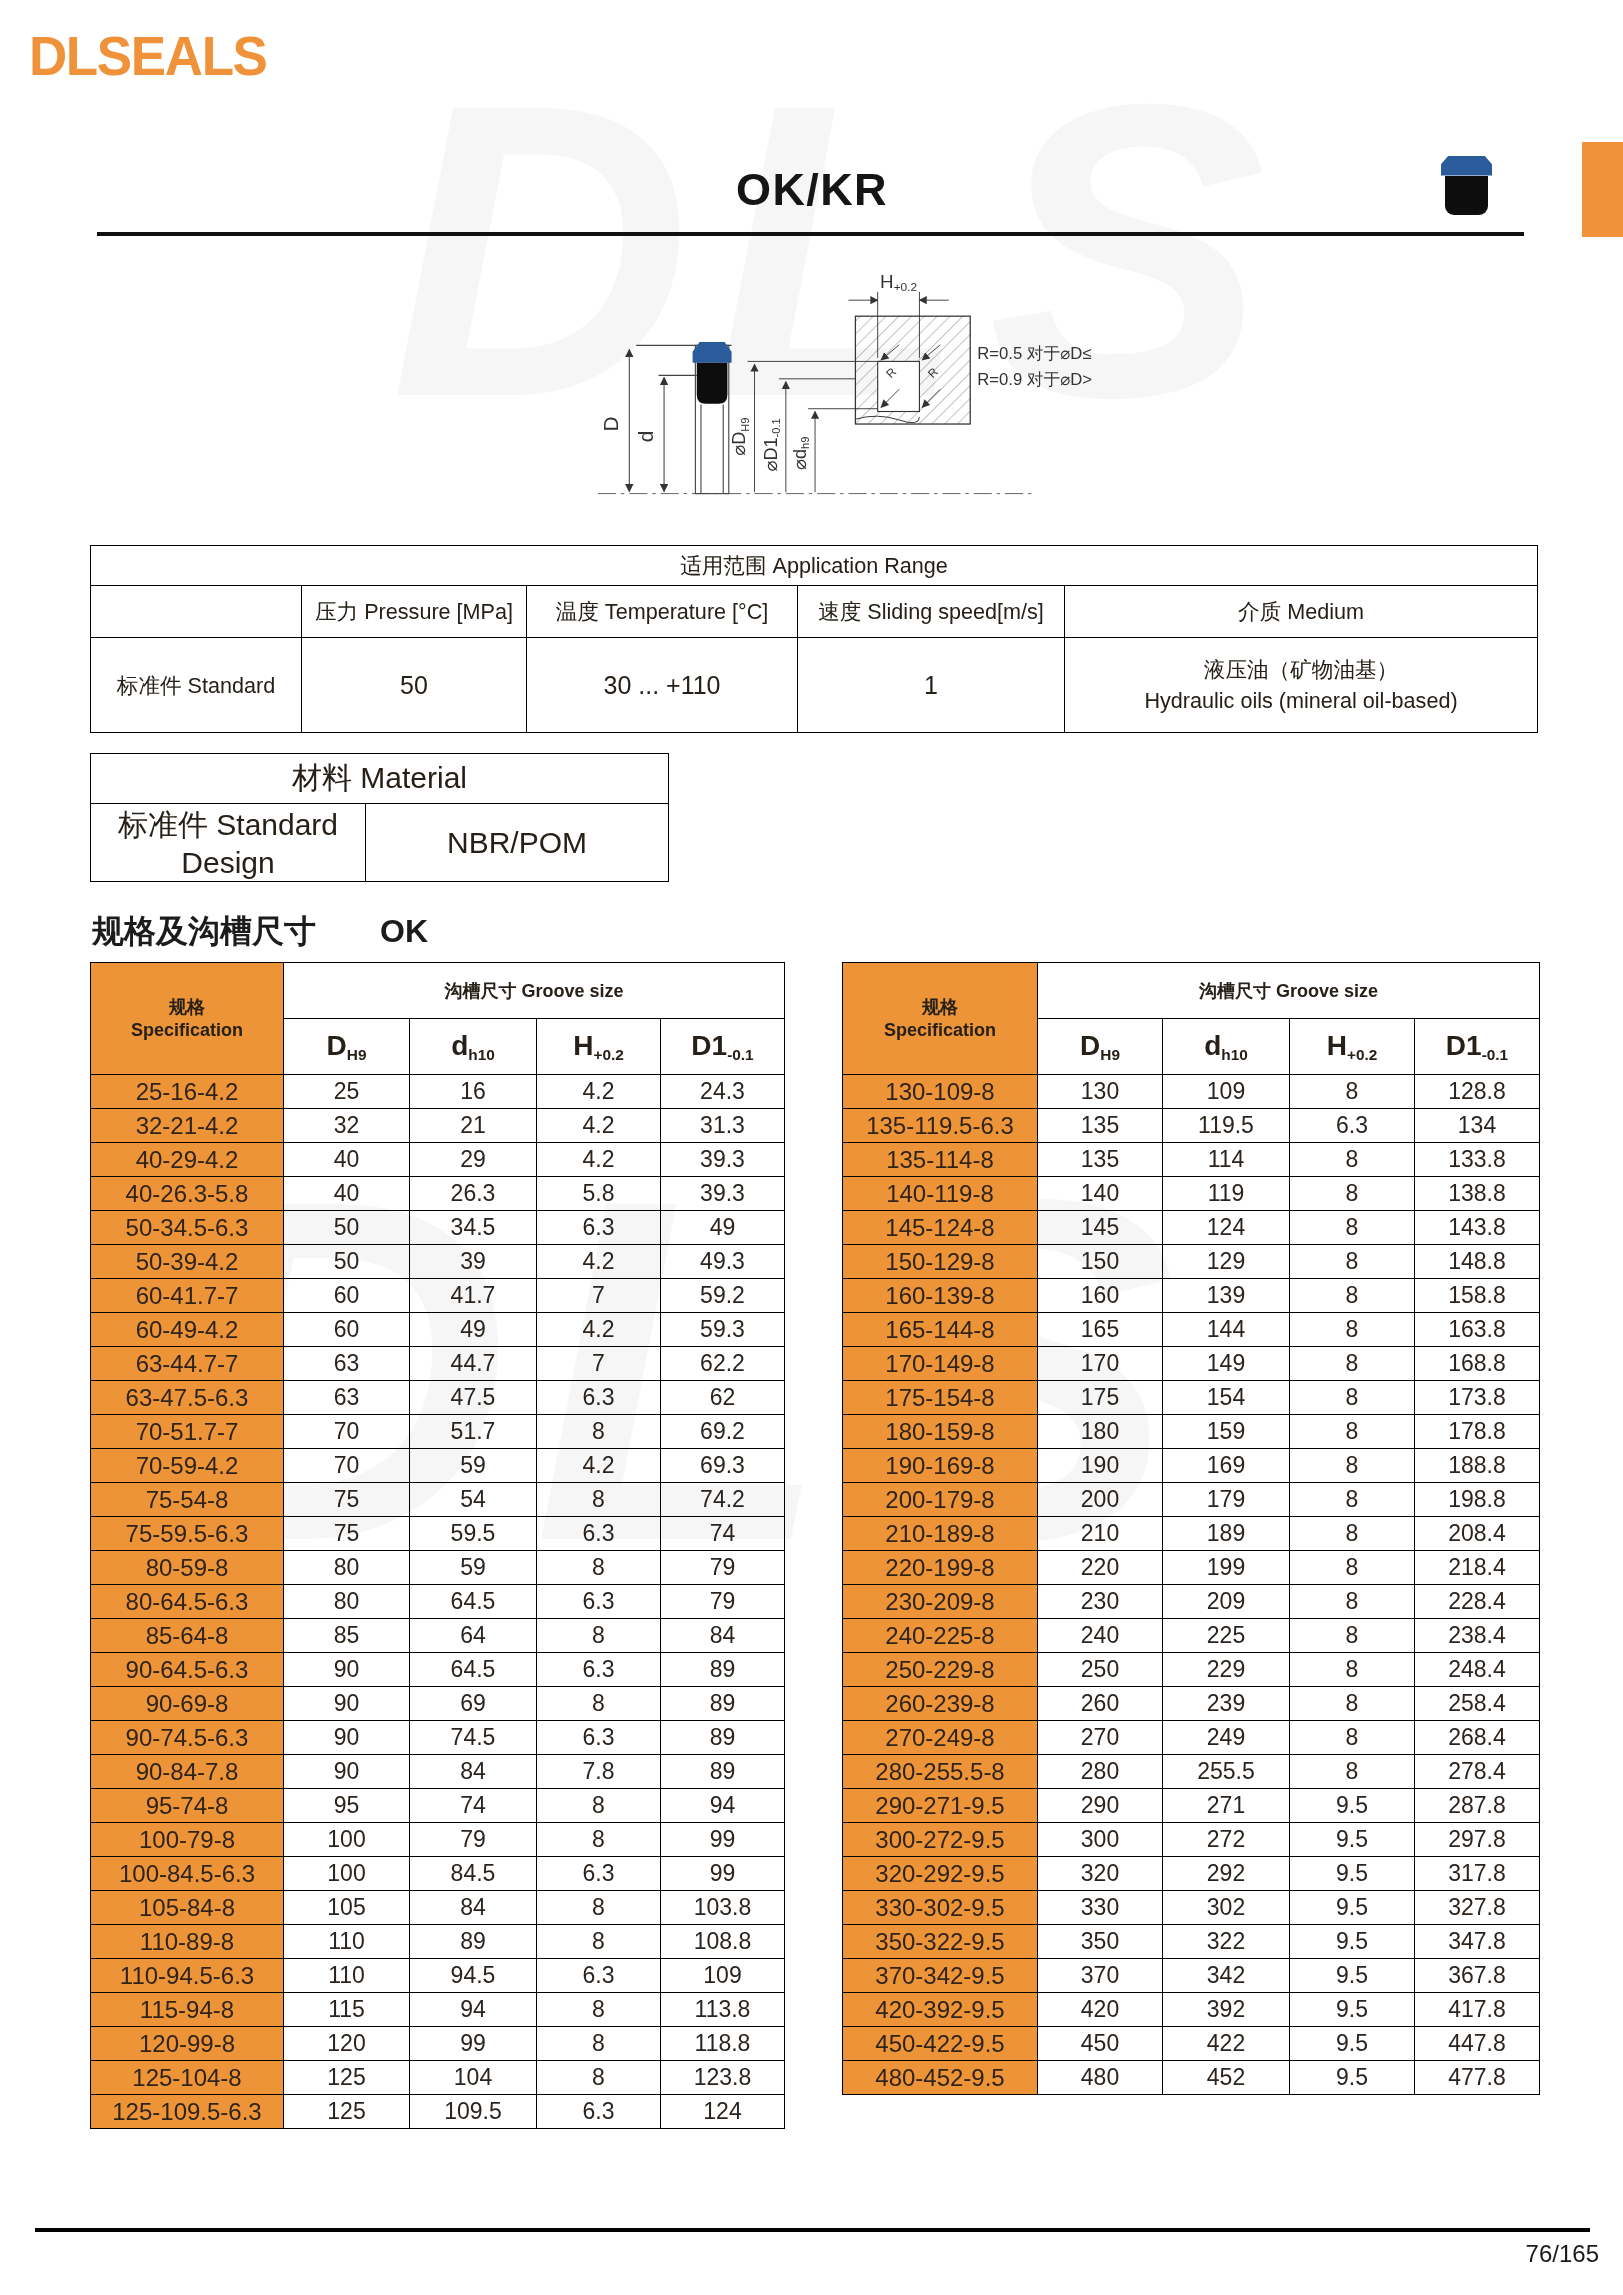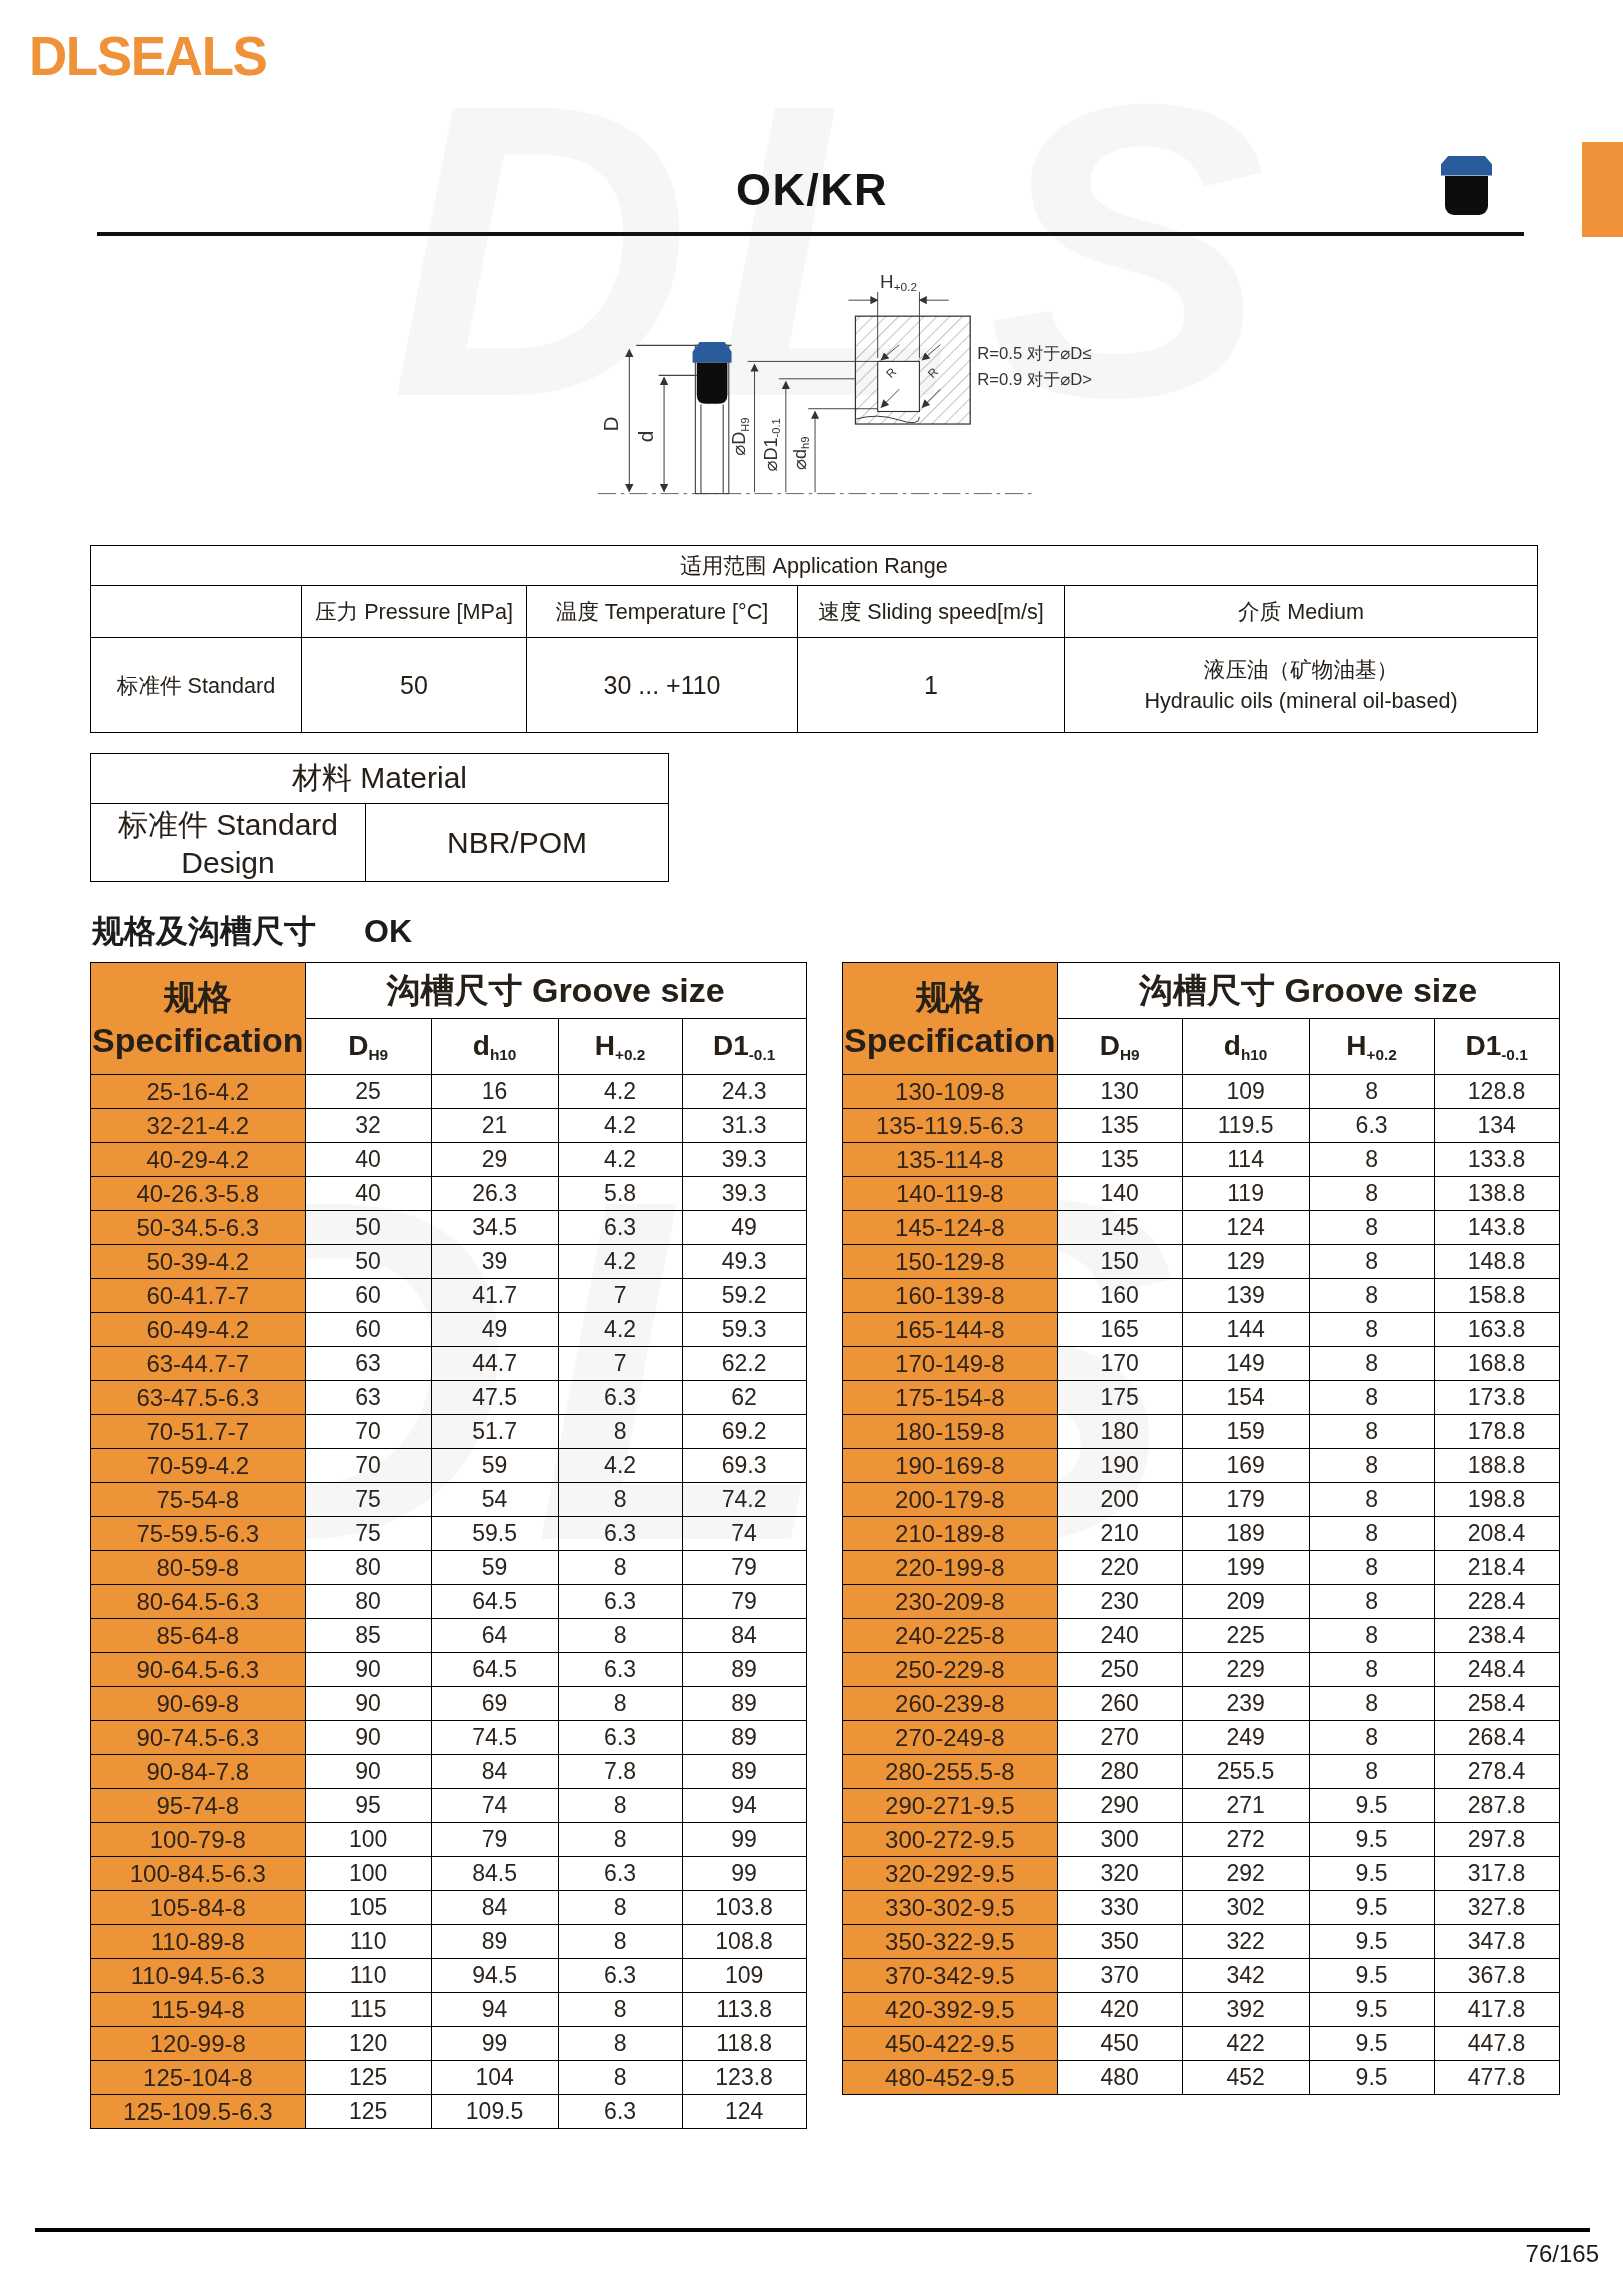--- a/index.html
+++ b/index.html
@@ -47,24 +47,24 @@
   .app-table .drow{height:95px;}
   .app-table .val{font-size:25px;}
   .med{line-height:1.45;font-size:21px;}
   
   .mat-table{left:90px;top:753px;}
   .mat-table td,.mat-table th{font-size:30px;}
   .mat-table .trow{height:50px;}
   .mat-table .drow{height:51px;padding-left:31px;}
   
   .section-heading{left:92px;top:910px;font-size:32px;font-weight:700;color:#1c1c1c;}
-  .section-heading .code{margin-left:48px;}
+  .section-heading .code{margin-left:64px;}
   
   .spec-table th{font-weight:700;}
-  .spec-table .h1{height:56px;font-size:34px;}
+  .spec-table .h1{height:56px;font-size:18px;}
   .spec-table .h2{height:56px;font-size:28px;font-weight:700;}
   .spec-table sub{font-size:0.55em;vertical-align:-0.3em;font-weight:700;}
   .spec-table td{height:31px;font-size:23px;color:#2b241e;}
   .orange{background:#ED9438;}
   .spec-table td.spec-col{font-size:24px;color:#30241a;}
   .spec-head{line-height:1.25;}
   
   .footer-rule{left:35px;top:2228px;width:1555px;height:4.2px;background:#000;}
   .page-number{right:25px;top:2240px;font-size:24px;color:#1a1a1a;}
   

